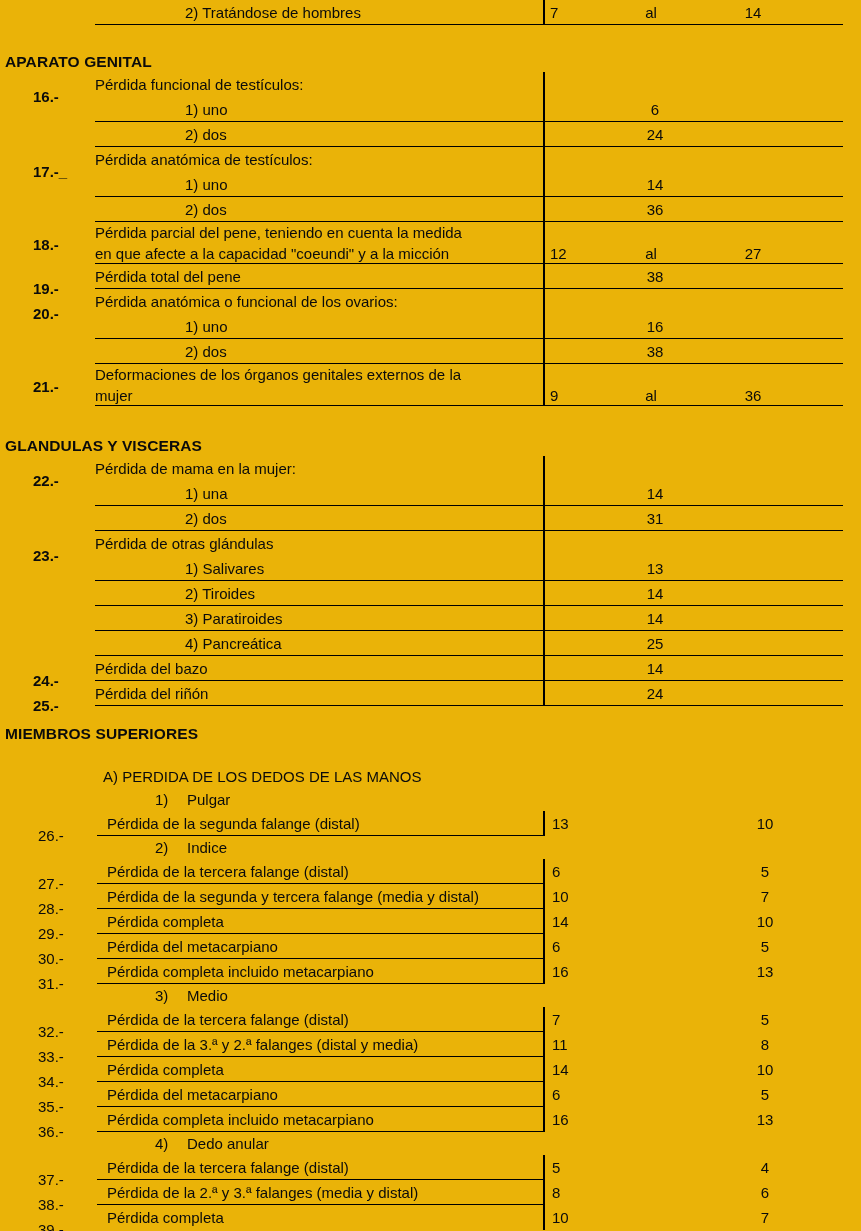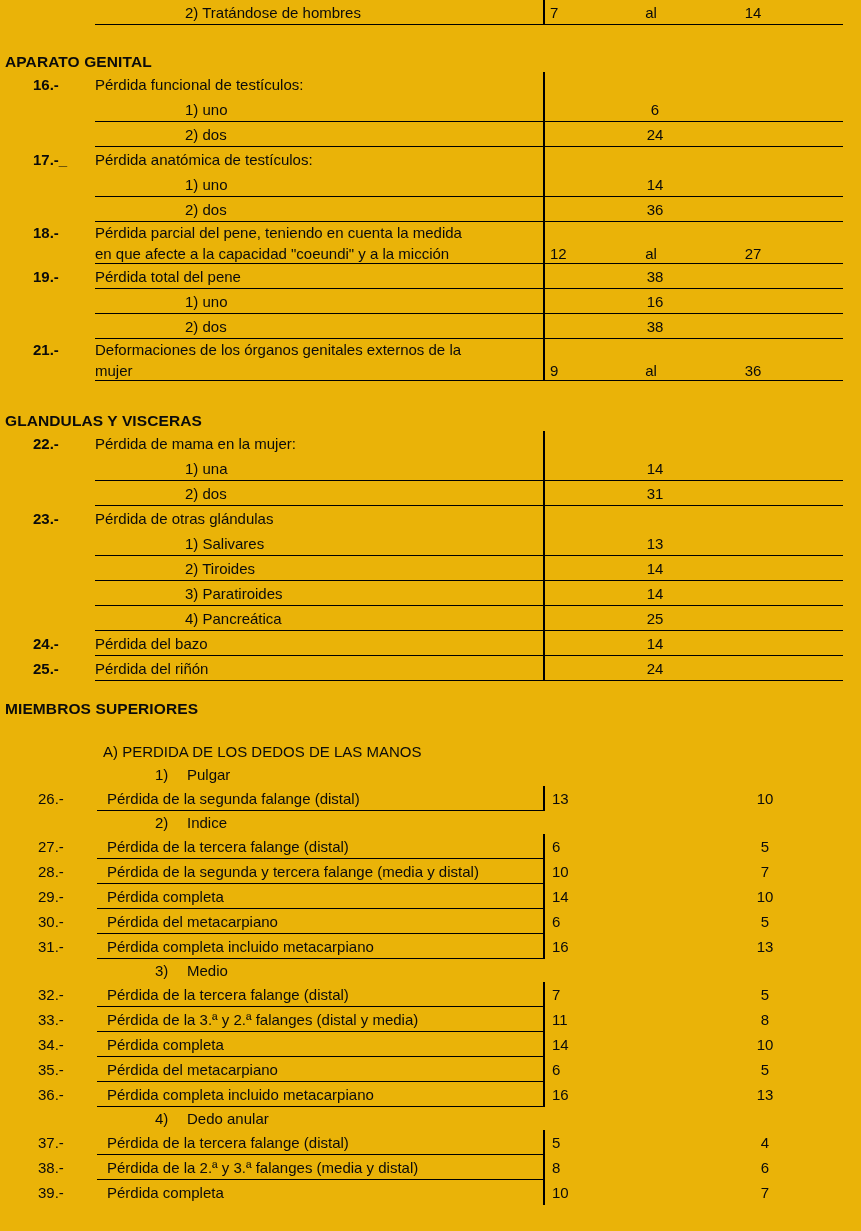--- a/index.html
+++ b/index.html
@@ -6,21 +6,21 @@
   body{font-family:"Liberation Sans", sans-serif;font-size:15px;color:#0b0b0b;}
   .page{position:relative;width:861px;height:1231px;background:#eab308;overflow:hidden;}
   .gap{width:100%;}
   .section{height:20px;line-height:20px;font-weight:bold;padding-left:5px;font-size:15.5px;letter-spacing:0.1px;}
   .subhead{height:22px;line-height:22px;padding-left:103px;}
   .finger{position:relative;height:23px;line-height:23px;}
   .finger .marker{position:absolute;left:155px;top:0;}
   .finger .ftext{position:absolute;left:187px;top:0;}
   .row{position:relative;height:25px;line-height:25px;}
   .row.row2{height:42px;line-height:21px;text-decoration:underline;}
-  .num{position:absolute;left:38px;top:0;}
+  .num{position:absolute;left:38px;top:12px;}
   .num.b{left:33px;font-weight:bold;}
   .num .mark{font-weight:bold;}
   .desc{position:absolute;top:0;white-space:nowrap;}
   .desc.main.up{left:95px;}
   .desc.sub.up{left:185px;}
   .desc.main.low{left:107px;}
   .desc2{position:absolute;left:95px;top:21px;white-space:nowrap;}
   .vline{position:absolute;left:543px;top:0;bottom:0;width:1.5px;background:#000;}
   .vals{position:absolute;left:543px;right:0;top:0;height:100%;}
   .vals.second{top:21px;height:21px;}
@@ -107,20 +107,25 @@
     <div class="row">
       <div class="num b">19.-</div>
       <div class="desc main up">Pérdida total del pene</div>
       <div class="vline"></div>
       <div class="vals">
         <div class="vsingle">38</div>
       </div>
       <div class="rule full"></div>
     </div>
     <div class="row">
+      <div class="num b">20.-</div>
+      <div class="desc main up">Pérdida anatómica o funcional de los ovarios:</div>
+      <div class="vline"></div>
+    </div>
+    <div class="row">
       <div class="desc sub up">1) uno</div>
       <div class="vline"></div>
       <div class="vals">
         <div class="vsingle">16</div>
       </div>
       <div class="rule full"></div>
     </div>
     <div class="row">
       <div class="desc sub up">2) dos</div>
       <div class="vline"></div>

